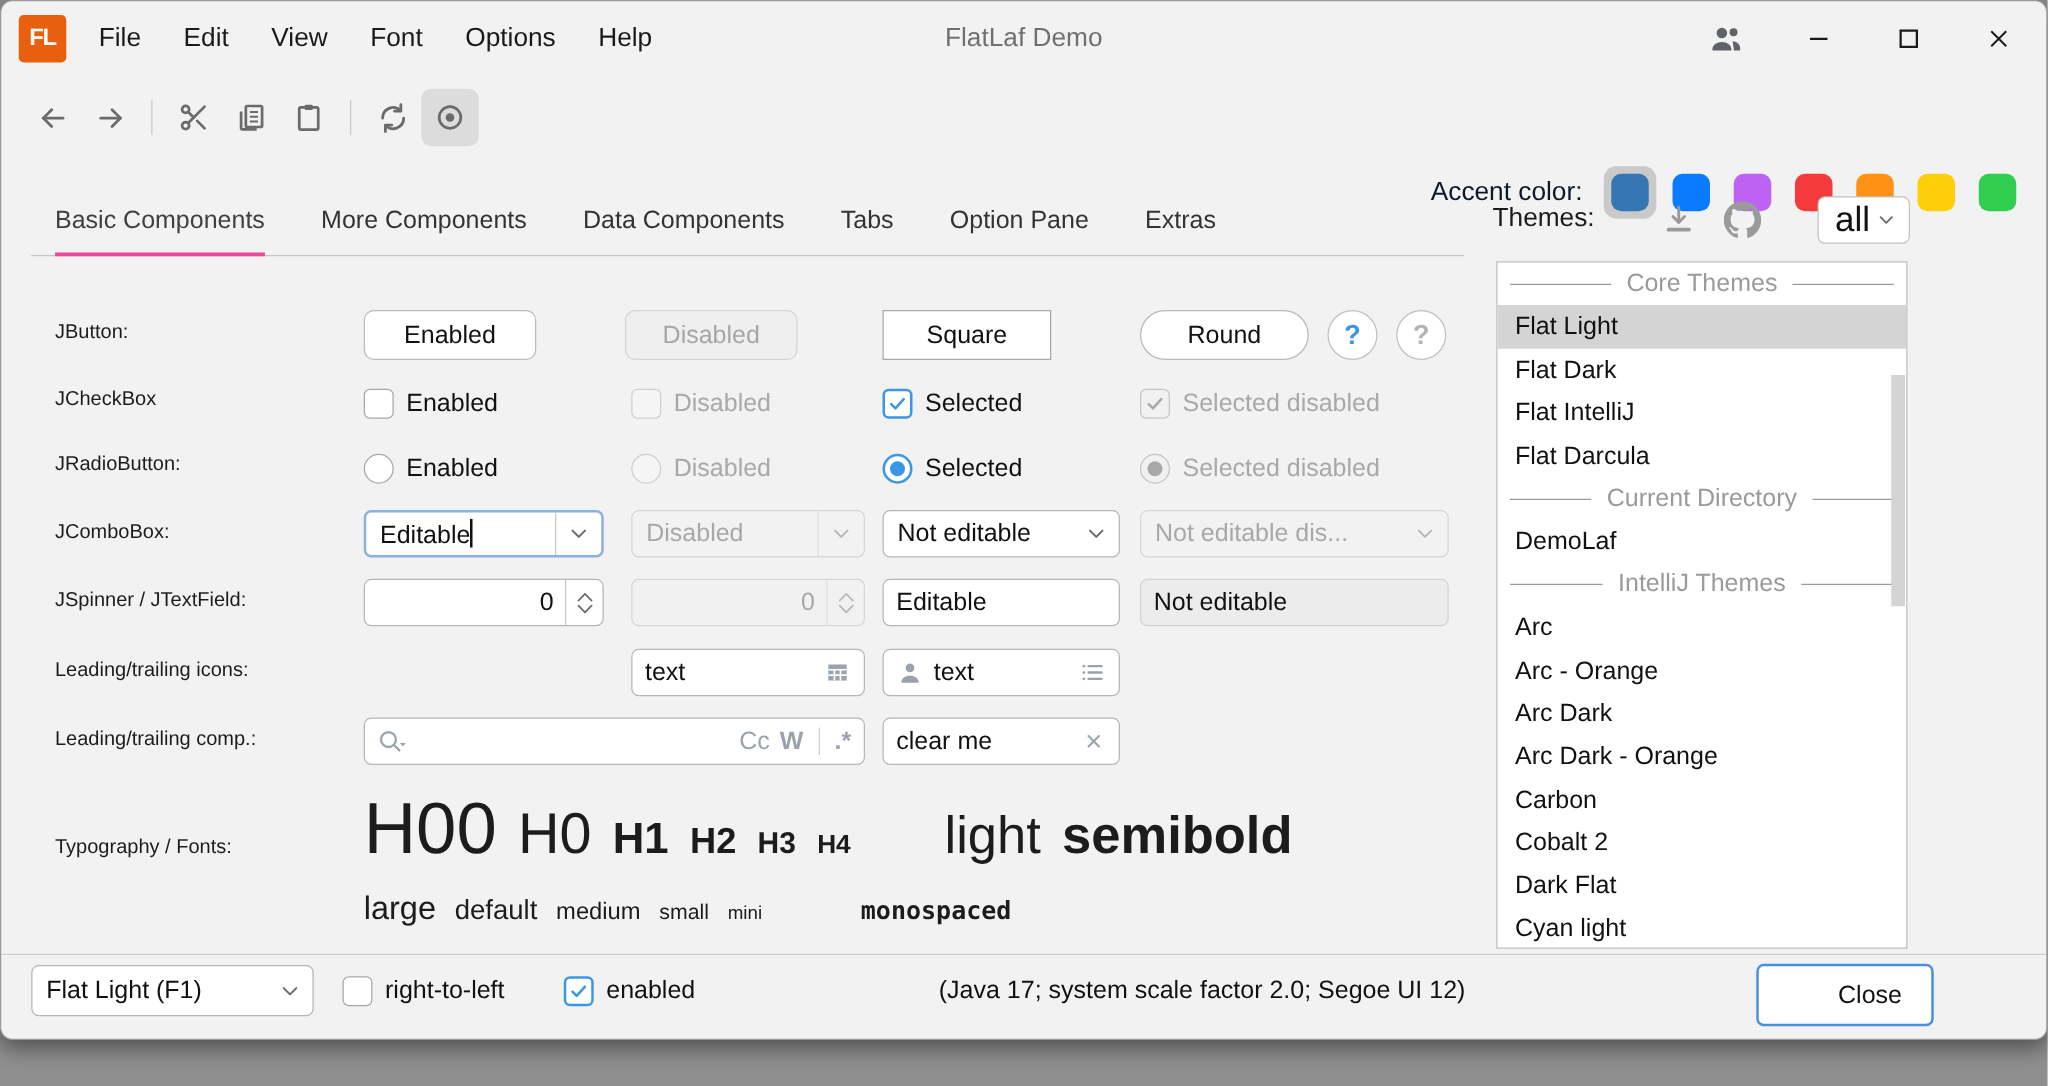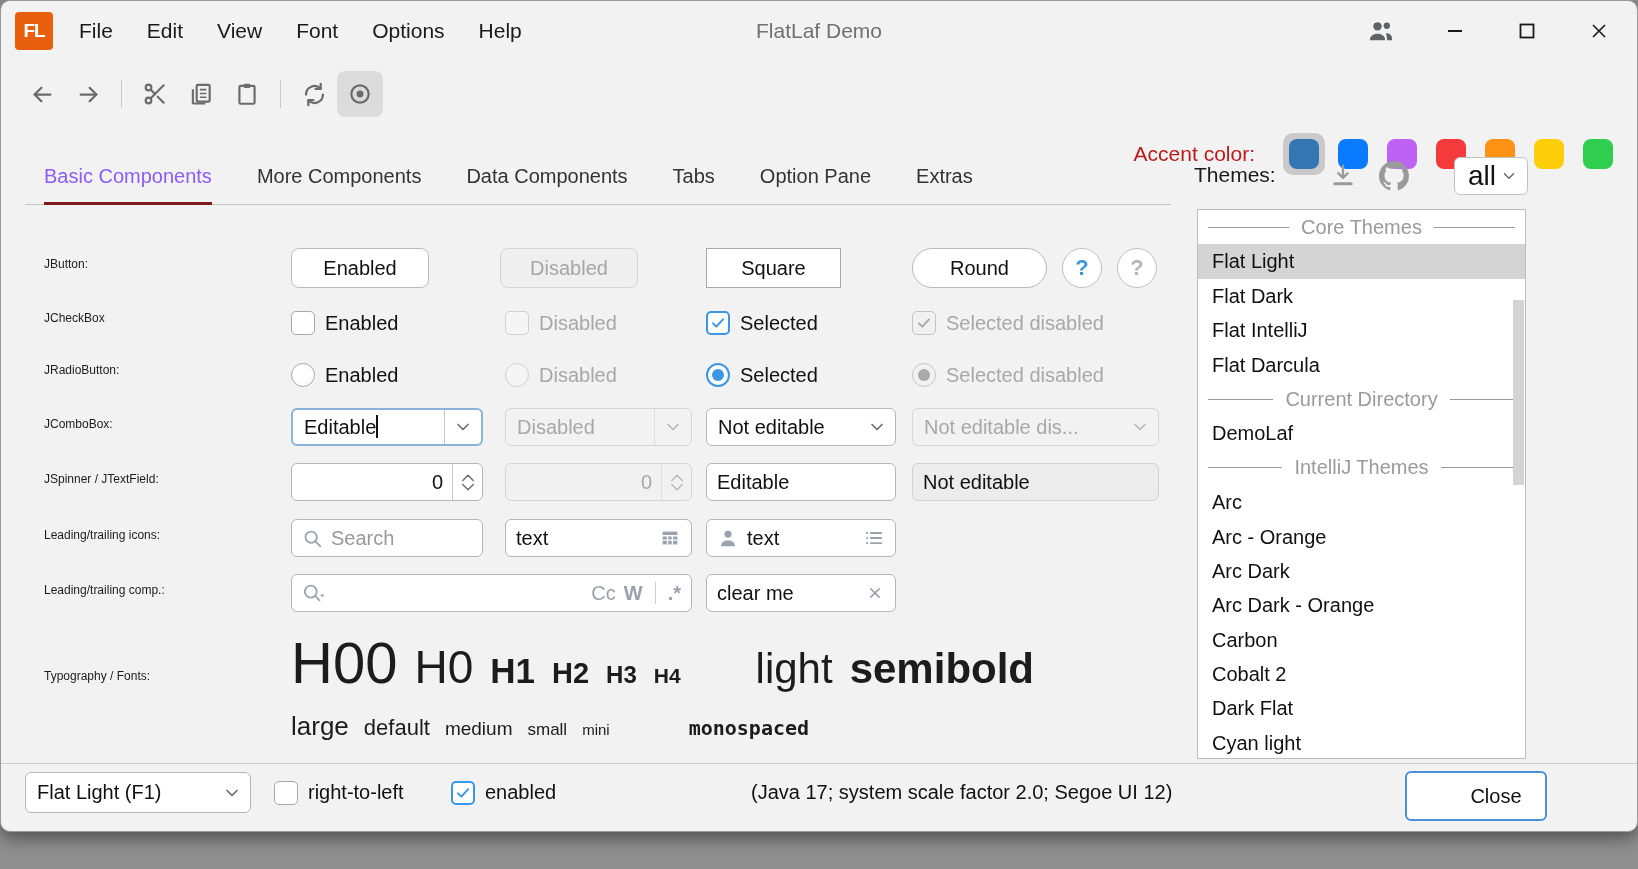--- a/index.html
+++ b/index.html
@@ -21,49 +21,49 @@
   .win-controls { position:absolute; right:26px; top:0; height:60px; display:flex; align-items:center; gap:48px; }
   .win-btn { display:flex; align-items:center; justify-content:center; color:#1a1a1a; }
   .users-ic { color:#5f6368; }
 
   
   .toolbar { position:absolute; left:0; top:60px; right:0; height:66px; display:flex; align-items:center; padding-left:18px; }
   .tb-btn { width:46px; height:46px; display:flex; align-items:center; justify-content:center; color:#6b6b6b; border-radius:8px; }
   .tb-btn.toggled { background:#dcdcdc; }
   .tb-sep { width:1px; height:28px; background:#c9c9c9; margin:0 10px; }
   .accent-area { position:absolute; right:24px; top:60px; height:66px; display:flex; align-items:center; gap:19px; }
-  .accent-label { font-size:21px; color:#b91c1c; margin-right:15px; }
+  .accent-label { font-size:21px; color:#0f172a; margin-right:4px; }
   .swatch { width:30px; height:30px; border-radius:8px; }
   .swatch-ring { width:42px; height:42px; border-radius:10px; background:#c9c9c9; display:flex; align-items:center; justify-content:center; margin:0 -6px; }
 
   
   .tabline { position:absolute; left:24px; top:203px; width:1146px; height:1px; background:#c6c6c6; }
   .tabbar { position:absolute; left:43px; top:150px; height:54px; display:flex; gap:45px; }
   .tab { font-size:20px; color:#333; display:flex; align-items:center; height:54px; border-bottom:3px solid transparent; }
-  .tab.selected { color:#8b5cf6; border-bottom:3px solid #7f1d1d; }
+  .tab.selected { color:#404040; border-bottom:3px solid #ec4899; }
 
   
   .themes-label { position:absolute; left:1193px; top:162px; font-size:21px; color:#1a1a1a; }
   .th-ic { position:absolute; top:160px; color:#9a9a9a; }
   .th-dl { left:1328px; }
   .th-gh { left:1378px; }
   .mini-combo { position:absolute; left:1453px; top:156px; width:74px; height:38px; background:#fff;
                 border:1px solid #c2c2c2; border-radius:6px; display:flex; align-items:center; }
   .mini-combo span { flex:1; padding-left:13px; font-size:28px; color:#111; }
   .mini-combo svg { margin-right:9px; color:#6b6b6b; }
   .themes-list { position:absolute; left:1196px; top:208px; width:329px; height:550px; background:#fff;
                  border:1px solid #bdbdbd; overflow:hidden; }
   .tl-item { height:34.4px; line-height:34.4px; font-size:20px; color:#111; padding-left:14px; white-space:nowrap; }
   .tl-item.selected { background:#d4d4d4; }
   .tl-sep { height:34.4px; display:flex; align-items:center; gap:12px; color:#9a9a9a; font-size:20px; padding:0 10px; }
   .tl-sep::before,.tl-sep::after { content:""; height:1px; background:#9a9a9a; flex:1; }
   .scroll-thumb { position:absolute; right:1px; top:90px; width:11px; height:185px; background:#d4d4d4; }
 
   
-  .row-label { position:absolute; left:43px; font-size:12px; color:#1c1c1c; white-space:nowrap; }
+  .row-label { position:absolute; left:43px; font-size:16px; color:#1c1c1c; white-space:nowrap; }
   .cell { position:absolute; display:flex; align-items:center; }
 
   .btn { height:40px; background:#fff; border:1px solid #bcbcbc; border-radius:8px; display:flex;
          align-items:center; justify-content:center; font-size:20px; color:#111; }
   .btn.disabled { background:#efefef; border-color:#d4d4d4; color:#a6a6a6; }
   .btn.square { border-radius:0; border:1.5px solid #a9a9a9; }
   .btn.round { border-radius:20px; border:1px solid #b9b9b9; }
   .help-btn { width:40px; height:40px; border-radius:50%; background:#fff; border:1px solid #c0c0c0;
               display:flex; align-items:center; justify-content:center; font-size:22px; font-weight:bold; color:#3d95e5; }
   .help-btn.disabled { color:#b5b5b5; }
@@ -422,29 +422,20 @@
     </span>
   </div>
   <div class="tfield" style="position:absolute;left:705px;top:462px;width:190px">
       <span>Editable</span>
     </div>
   <div class="tfield gray" style="position:absolute;left:911px;top:462px;width:247px">
       <span>Not editable</span>
     </div>
 
   <span class="row-label" style="top:527px">Leading/trailing icons:</span>
-  <div class="tfield" style="position:absolute;left:290px;top:518px;width:192px">
-    <span class="field-ic">
-        <svg width="21" height="21" viewBox="0 0 24 24" fill="none" stroke="currentColor" stroke-width="2" stroke-linecap="round">
-          <circle cx="10.5" cy="10.5" r="6.5"></circle>
-          <path d="M15.5 15.5 21 21"></path>
-        </svg>
-      </span>
-    <span class="ph">Search</span>
-  </div>
   <div class="tfield" style="position:absolute;left:504px;top:518px;width:187px">
     <span class="grow">text</span>
     <span class="field-ic">
         <svg width="22" height="22" viewBox="0 0 24 24">
           <rect x="4" y="5" width="16" height="14" fill="currentColor"></rect>
           <path d="M4 9.6h16M9.3 9.6V19M14.6 9.6V19M4 14.3h16" stroke="#fff" stroke-width="1.5"></path>
         </svg>
       </span>
   </div>
   <div class="tfield" style="position:absolute;left:705px;top:518px;width:190px">

